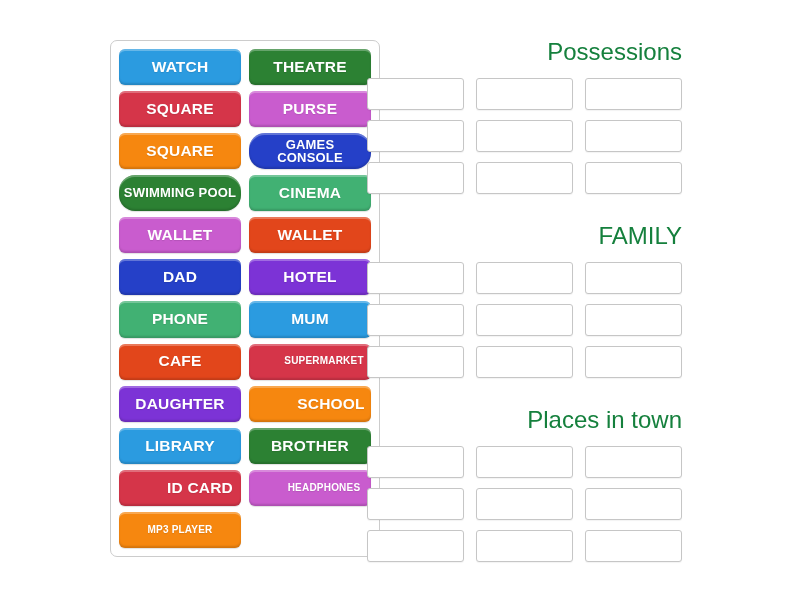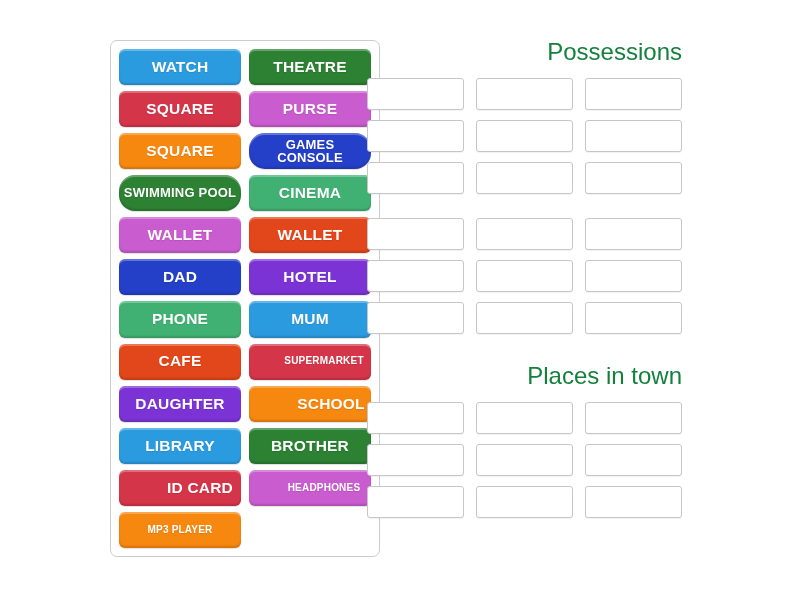--- a/index.html
+++ b/index.html
@@ -118,20 +118,21 @@
       <div class="slot"></div>
       <div class="slot"></div>
       <div class="slot"></div>
       <div class="slot"></div>
       <div class="slot"></div>
       <div class="slot"></div>
     </div>
   </div>
 
   <div class="group">
+    <div class="group-title">FAMILY</div>
     <div class="slot-grid">
       <div class="slot"></div>
       <div class="slot"></div>
       <div class="slot"></div>
       <div class="slot"></div>
       <div class="slot"></div>
       <div class="slot"></div>
       <div class="slot"></div>
       <div class="slot"></div>
       <div class="slot"></div>

